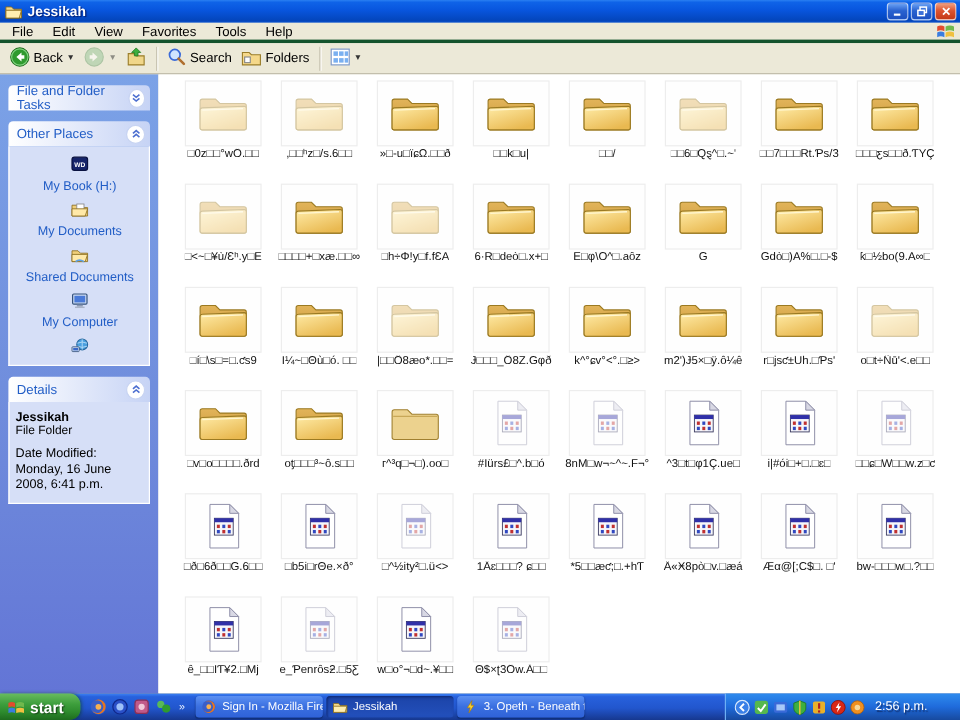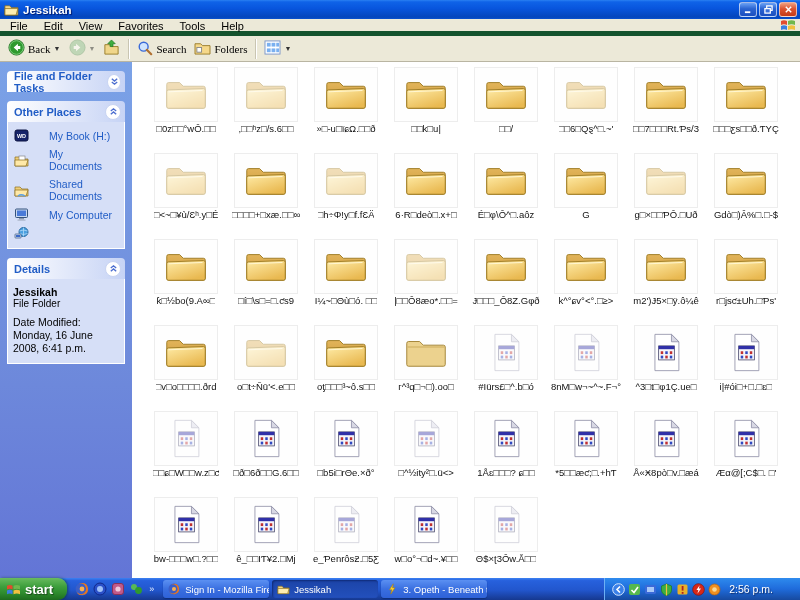--- a/index.html
+++ b/index.html
@@ -9,38 +9,38 @@
   
   .titlebar{height:19px;flex:0 0 19px;display:flex;align-items:center;padding:0 3px 0 4px;
     background:linear-gradient(180deg,#2a80f2 0%,#0f63e8 10%,#0855dd 45%,#0445bb 90%,#0a52d0 100%);color:#fff;}
   .titlebar .ticon{width:15px;height:13px;margin-right:4px;display:inline-flex;}
   .titlebar .ttext{font-size:11.5px;font-weight:bold;flex:1;text-shadow:1px 1px 1px #00186a;}
   .winbtn{width:18px;height:15px;margin-left:2px;border-radius:3px;border:1px solid #ffffff99;
     display:inline-flex;align-items:center;justify-content:center;color:#fff;font-size:9px;line-height:9px;
     background:linear-gradient(180deg,#6ba2f5,#2a63d0 45%,#1b4fc0);}
   .winbtn.close{background:linear-gradient(180deg,#f0a080,#dd5430 45%,#c43a18);}
   
-  .menubar{height:17px;flex:0 0 17px;background:#ece9d8;display:flex;align-items:center;padding:0 2px;border-bottom:5px solid #14532d;}
+  .menubar{height:17px;flex:0 0 17px;background:#ece9d8;display:flex;align-items:center;padding:0 2px;border-bottom:3px solid #14532d;}
   .menu-item{font-size:11px;color:#000;padding:1px 8px;}
   .menubar .xplogo{margin-left:auto;width:16px;height:14px;display:inline-flex;margin-right:2px;}
   
   .toolbar{height:26px;flex:0 0 26px;background:#ece9d8;display:flex;align-items:center;padding:0 4px;border-bottom:1px solid #b9b5a2;}
-  .tbtn{display:inline-flex;align-items:center;gap:3px;padding:1px 4px;font-size:11px;color:#000;font-family:Liberation Serif, serif;}
+  .tbtn{display:inline-flex;align-items:center;gap:3px;padding:1px 4px;font-size:11px;color:#000;}
   .tsep{width:1px;height:20px;background:#c9c5b2;margin:0 4px;box-shadow:1px 0 0 #fff;}
   .chev{font-size:7px;color:#333;}
   
   .content{flex:1;display:flex;min-height:0;}
   .sidebar{width:132px;flex:0 0 132px;background:linear-gradient(180deg,#7ba2e7 0%,#6f8cdc 55%,#6375d6 100%);padding:9px 7px;overflow:hidden;}
   .panel{margin-bottom:9px;}
   .phead{height:21px;background:linear-gradient(90deg,#ffffff 0%,#c6d3f5 100%);border-radius:4px 4px 0 0;
-    display:flex;align-items:center;padding:0 4px 0 7px;font-size:11px;font-weight:bold;color:#215dc6;}
+    display:flex;align-items:center;padding:0 4px 0 7px;font-size:11px;font-weight:normal;color:#215dc6;}
   .pchev{margin-left:auto;width:16px;height:16px;border-radius:50%;background:#fff;border:1px solid #c8d4f2;
     display:inline-flex;align-items:center;justify-content:center;}
   .pbody{background:#d6dff7;border:1px solid #fff;border-top:none;padding:7px 5px 8px 5px;}
-  .place{display:flex;align-items:center;gap:20px;margin:0 0 6px 1px;font-size:10.5px;color:#215dc6;}
+  .place{display:flex;align-items:center;gap:5px;margin:0 0 6px 1px;font-size:10.5px;color:#215dc6;flex-direction:column;}
   .place:last-child{margin-bottom:0;}
   .place .picon{width:15px;height:13px;display:inline-flex;flex:0 0 15px;}
   .dname{font-size:10.5px;font-weight:bold;color:#000;}
   .dtype{font-size:10px;color:#000;margin-bottom:7px;}
   .dmod{font-size:10.5px;color:#000;line-height:13px;}
   
   .main{flex:1;background:#fff;overflow:hidden;padding:3px 0 0 14px;}
   .grid{display:grid;grid-template-columns:repeat(8,80px);grid-auto-rows:86px;}
   .fitem{display:flex;flex-direction:column;align-items:center;padding-top:2px;overflow:hidden;}
   .thumb{width:64px;height:55px;border:1px solid #ededed;display:flex;align-items:center;justify-content:center;background:#fefefe;}
@@ -403,30 +403,20 @@
           <div class="fitem">
             <div class="thumb">
               <svg viewBox="0 0 48 40" width="44" height="37">
                 <path d="M3 9 q0-2 2-2 h12 l4 4 h22 q2 0 2 2 v20 q0 2-2 2 H5 q-2 0-2-2 z" fill="url(#foldback)" stroke="#9b7a22" stroke-width="1"></path>
                 <path d="M5 35 q-2 0-2-2 L3 17 q0-2 2-2 l38-1.5 q2 0 2 2 L45 33 q0 2-2 2 z" fill="url(#foldg)" stroke="#9b7a22" stroke-width="1"></path>
                 <path d="M5 17 l37-1.4" stroke="#fff6d0" stroke-width="1.2" fill="none"></path>
               </svg>
             </div>
             <div class="flabel">G</div>
           </div>
-          <div class="fitem faded">
-            <div class="thumb">
-              <svg viewBox="0 0 48 40" width="44" height="37">
-                <path d="M3 9 q0-2 2-2 h12 l4 4 h22 q2 0 2 2 v20 q0 2-2 2 H5 q-2 0-2-2 z" fill="url(#foldback)" stroke="#9b7a22" stroke-width="1"></path>
-                <path d="M5 35 q-2 0-2-2 L3 17 q0-2 2-2 l38-1.5 q2 0 2 2 L45 33 q0 2-2 2 z" fill="url(#foldg)" stroke="#9b7a22" stroke-width="1"></path>
-                <path d="M5 17 l37-1.4" stroke="#fff6d0" stroke-width="1.2" fill="none"></path>
-              </svg>
-            </div>
-            <div class="flabel">g□×□□ƤÔ.□Uð</div>
-          </div>
           <div class="fitem">
             <div class="thumb">
               <svg viewBox="0 0 48 40" width="44" height="37">
                 <path d="M3 9 q0-2 2-2 h12 l4 4 h22 q2 0 2 2 v20 q0 2-2 2 H5 q-2 0-2-2 z" fill="url(#foldback)" stroke="#9b7a22" stroke-width="1"></path>
                 <path d="M5 35 q-2 0-2-2 L3 17 q0-2 2-2 l38-1.5 q2 0 2 2 L45 33 q0 2-2 2 z" fill="url(#foldg)" stroke="#9b7a22" stroke-width="1"></path>
                 <path d="M5 17 l37-1.4" stroke="#fff6d0" stroke-width="1.2" fill="none"></path>
               </svg>
             </div>
             <div class="flabel">Gdò□)Â%□.□-$</div>
           </div>
@@ -503,39 +493,39 @@
           <div class="fitem">
             <div class="thumb">
               <svg viewBox="0 0 48 40" width="44" height="37">
                 <path d="M3 9 q0-2 2-2 h12 l4 4 h22 q2 0 2 2 v20 q0 2-2 2 H5 q-2 0-2-2 z" fill="url(#foldback)" stroke="#9b7a22" stroke-width="1"></path>
                 <path d="M5 35 q-2 0-2-2 L3 17 q0-2 2-2 l38-1.5 q2 0 2 2 L45 33 q0 2-2 2 z" fill="url(#foldg)" stroke="#9b7a22" stroke-width="1"></path>
                 <path d="M5 17 l37-1.4" stroke="#fff6d0" stroke-width="1.2" fill="none"></path>
               </svg>
             </div>
             <div class="flabel">r□jsƈ±Uh.□Ƥs'</div>
           </div>
+          <div class="fitem faded">
+            <div class="thumb">
+              <svg viewBox="0 0 48 40" width="44" height="37">
+                <path d="M3 9 q0-2 2-2 h12 l4 4 h22 q2 0 2 2 v20 q0 2-2 2 H5 q-2 0-2-2 z" fill="url(#foldback)" stroke="#9b7a22" stroke-width="1"></path>
+                <path d="M5 35 q-2 0-2-2 L3 17 q0-2 2-2 l38-1.5 q2 0 2 2 L45 33 q0 2-2 2 z" fill="url(#foldg)" stroke="#9b7a22" stroke-width="1"></path>
+                <path d="M5 17 l37-1.4" stroke="#fff6d0" stroke-width="1.2" fill="none"></path>
+              </svg>
+            </div>
+            <div class="flabel">o□t÷Ñū'&lt;.e□□</div>
+          </div>
           <div class="fitem">
             <div class="thumb">
               <svg viewBox="0 0 48 40" width="44" height="37">
                 <path d="M3 9 q0-2 2-2 h12 l4 4 h22 q2 0 2 2 v20 q0 2-2 2 H5 q-2 0-2-2 z" fill="url(#foldback)" stroke="#9b7a22" stroke-width="1"></path>
                 <path d="M5 35 q-2 0-2-2 L3 17 q0-2 2-2 l38-1.5 q2 0 2 2 L45 33 q0 2-2 2 z" fill="url(#foldg)" stroke="#9b7a22" stroke-width="1"></path>
                 <path d="M5 17 l37-1.4" stroke="#fff6d0" stroke-width="1.2" fill="none"></path>
               </svg>
             </div>
             <div class="flabel">□v□o□□□□.ðrd</div>
-          </div>
-          <div class="fitem faded">
-            <div class="thumb">
-              <svg viewBox="0 0 48 40" width="44" height="37">
-                <path d="M3 9 q0-2 2-2 h12 l4 4 h22 q2 0 2 2 v20 q0 2-2 2 H5 q-2 0-2-2 z" fill="url(#foldback)" stroke="#9b7a22" stroke-width="1"></path>
-                <path d="M5 35 q-2 0-2-2 L3 17 q0-2 2-2 l38-1.5 q2 0 2 2 L45 33 q0 2-2 2 z" fill="url(#foldg)" stroke="#9b7a22" stroke-width="1"></path>
-                <path d="M5 17 l37-1.4" stroke="#fff6d0" stroke-width="1.2" fill="none"></path>
-              </svg>
-            </div>
-            <div class="flabel">o□t÷Ñū'&lt;.e□□</div>
           </div>
           <div class="fitem">
             <div class="thumb">
               <svg viewBox="0 0 48 40" width="44" height="37">
                 <path d="M3 9 q0-2 2-2 h12 l4 4 h22 q2 0 2 2 v20 q0 2-2 2 H5 q-2 0-2-2 z" fill="url(#foldback)" stroke="#9b7a22" stroke-width="1"></path>
                 <path d="M5 35 q-2 0-2-2 L3 17 q0-2 2-2 l38-1.5 q2 0 2 2 L45 33 q0 2-2 2 z" fill="url(#foldg)" stroke="#9b7a22" stroke-width="1"></path>
                 <path d="M5 17 l37-1.4" stroke="#fff6d0" stroke-width="1.2" fill="none"></path>
               </svg>
             </div>
             <div class="flabel">oƫ□□□³~ô.s□□</div>

